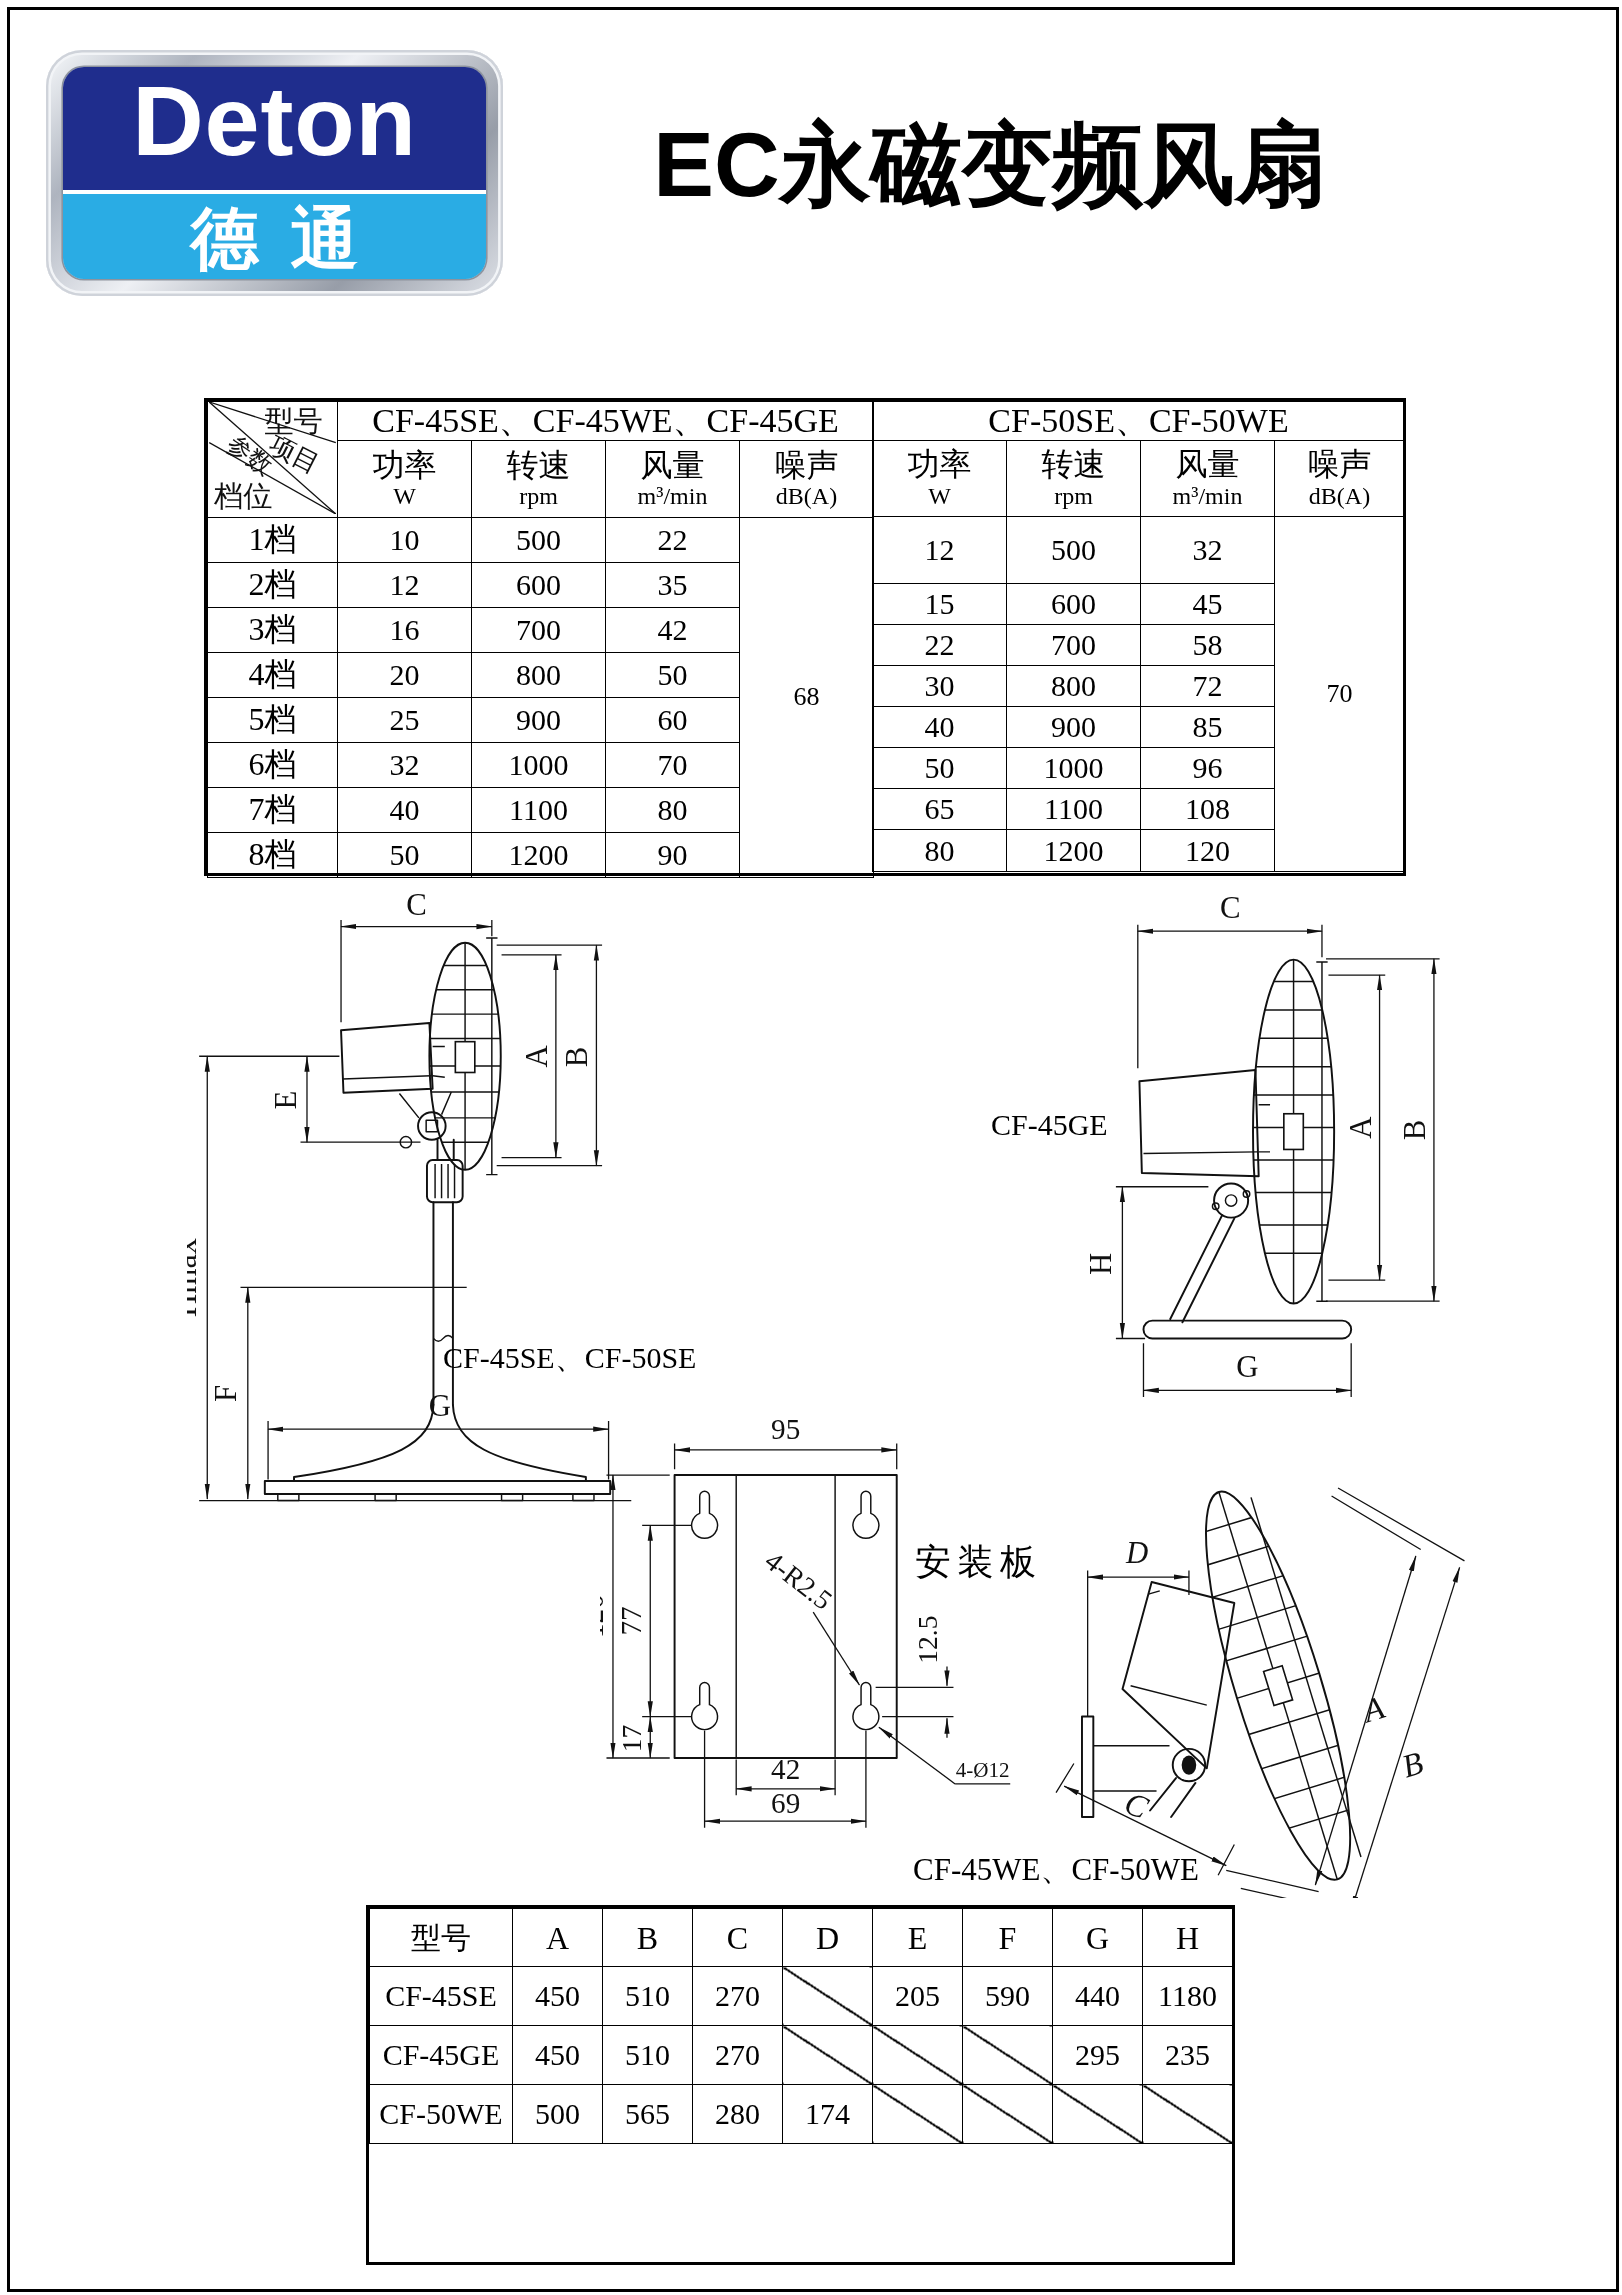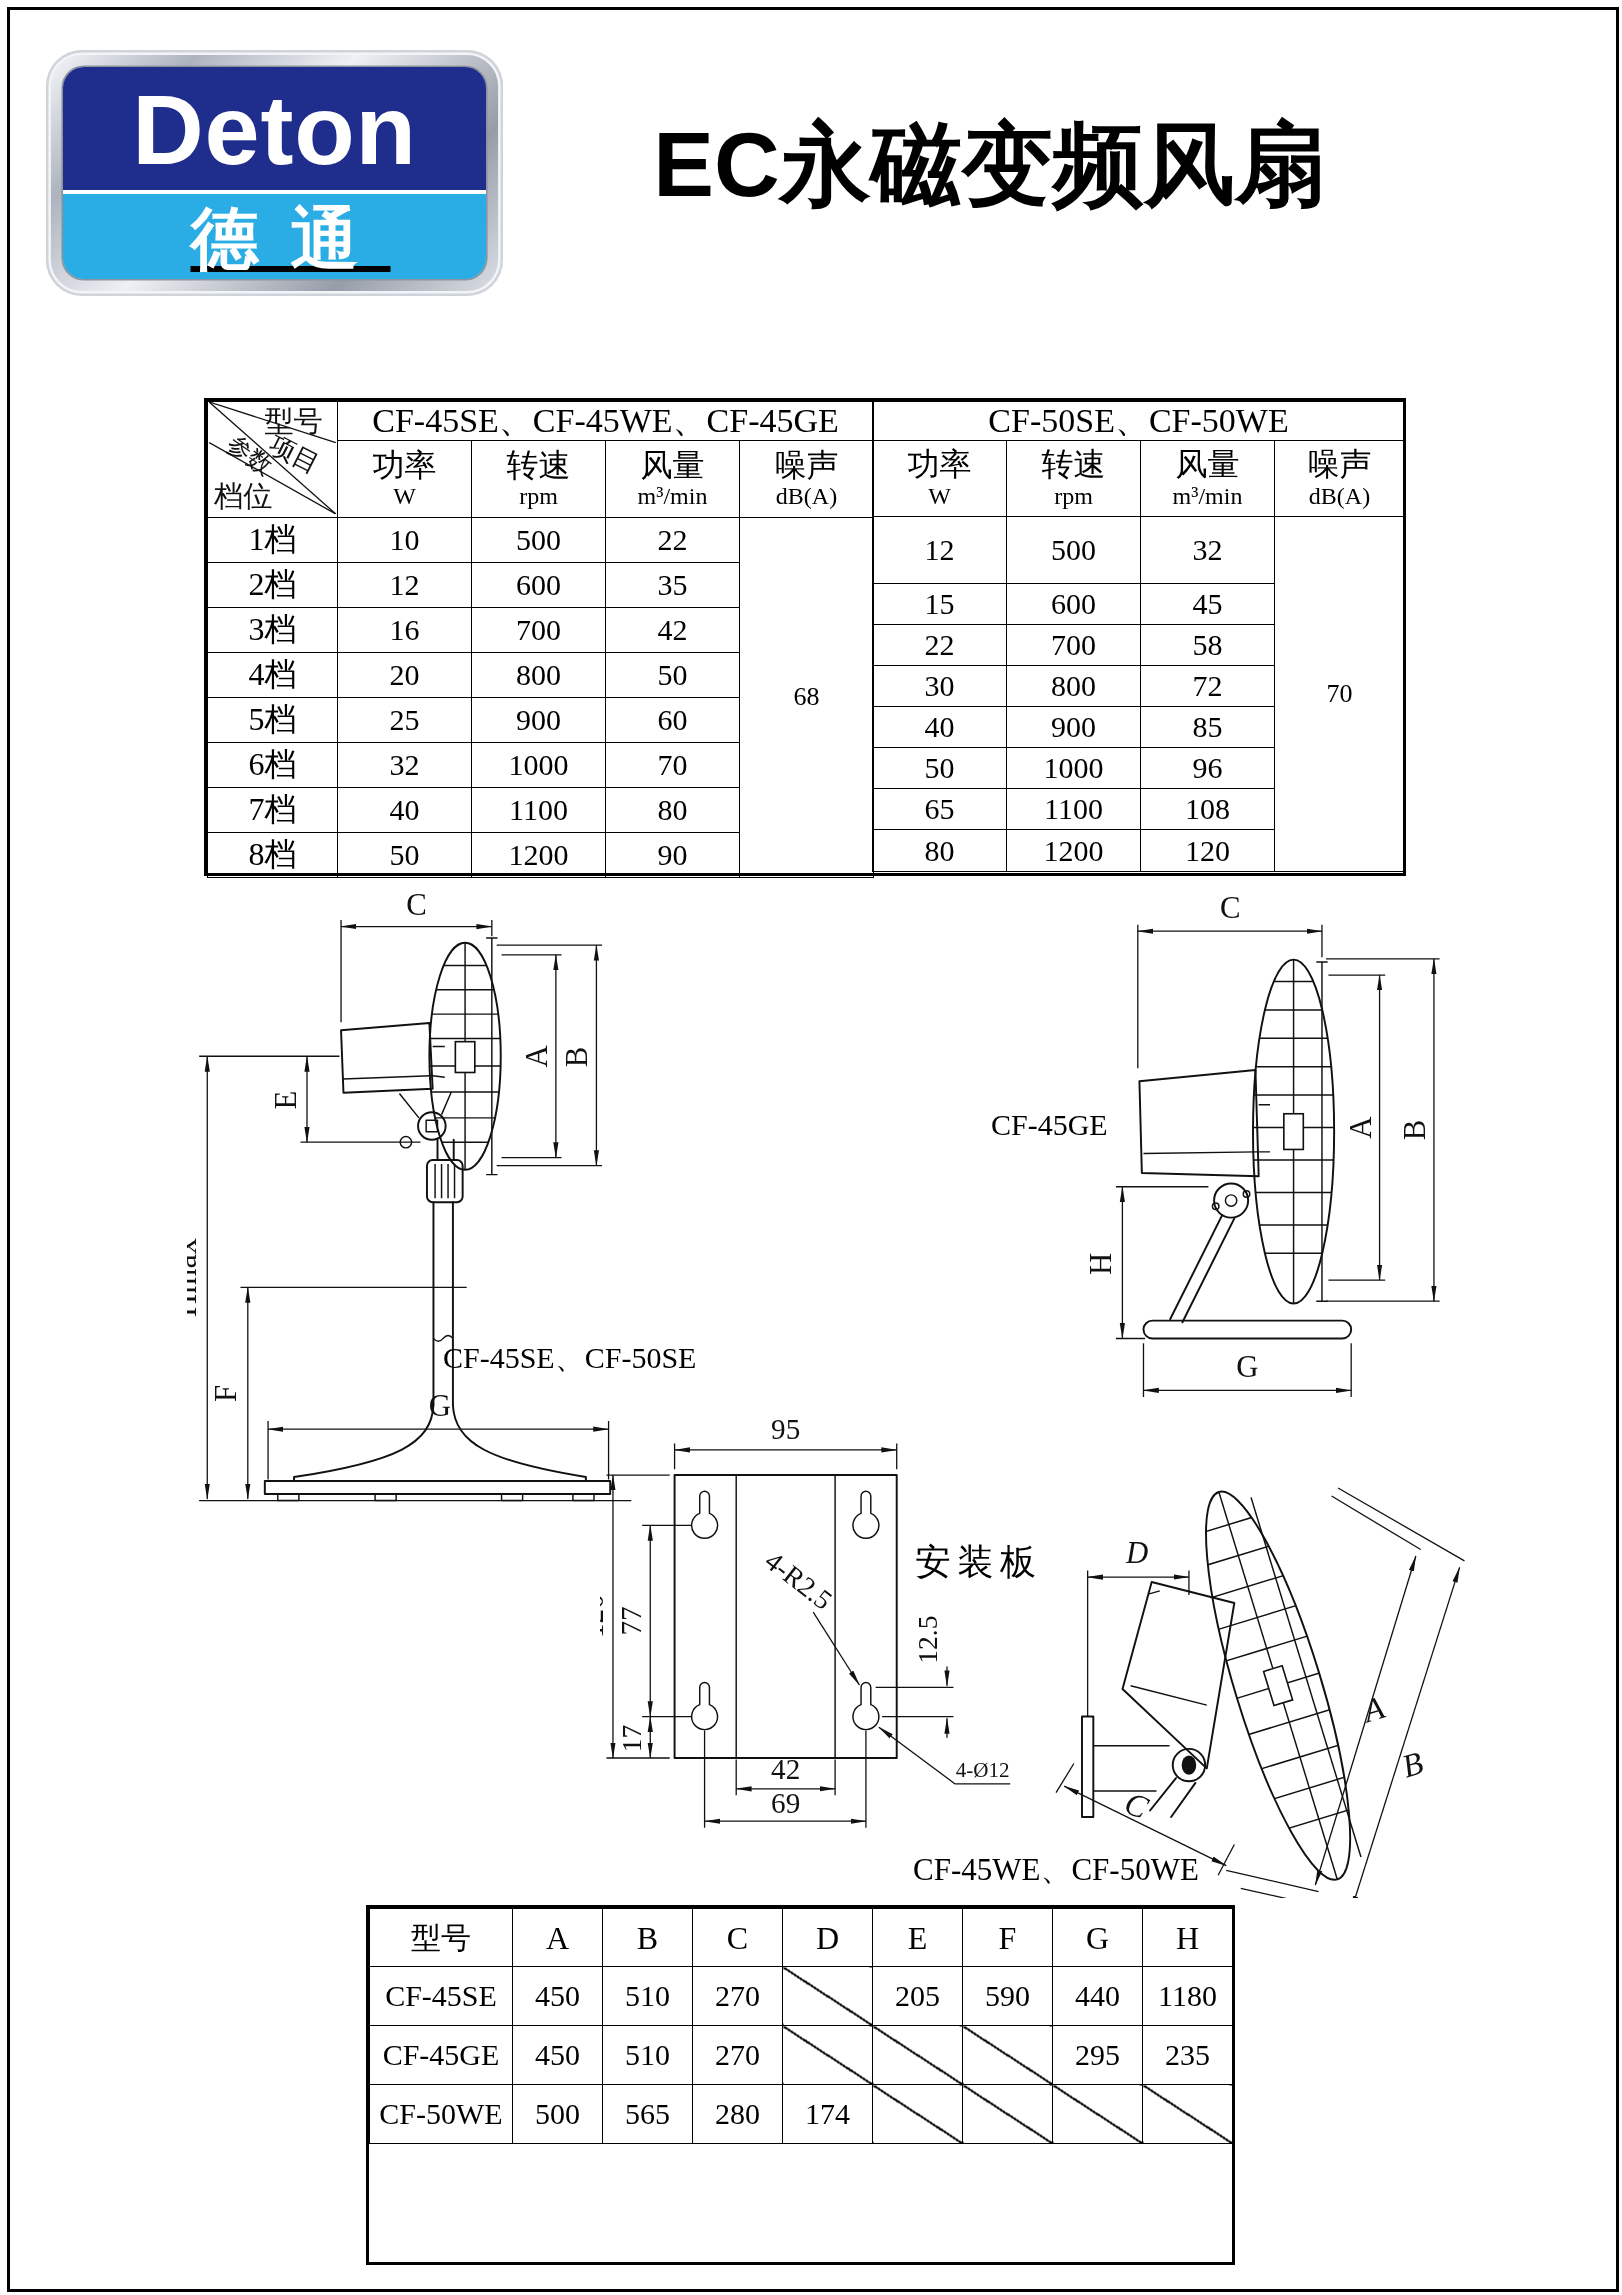--- a/index.html
+++ b/index.html
@@ -7,24 +7,24 @@
   .abs{position:absolute;}
   #page-frame{position:absolute;left:6.5px;top:6.5px;width:1606px;height:2279px;border:3.2px solid #000;}
 
   
   .logo{left:46px;top:50px;width:457px;height:246px;border-radius:36px;
         background:linear-gradient(135deg,#f8fafc 0%,#aeb4bf 22%,#eef0f4 45%,#979da8 75%,#dfe2e8 100%);
         box-shadow:inset 0 0 0 2.4px #cfd3da, inset 0 0 0 4.9px #f2f4f7;
         display:flex;align-items:center;justify-content:center;}
   .logo-panel{width:423px;height:212px;border-radius:21px;overflow:hidden;display:flex;flex-direction:column;
         box-shadow:0 0 0 1.6px #8d939e;}
-  .logo-top{flex:0 0 123px;background:#1f2d8d;display:flex;align-items:flex-end;justify-content:center;}
+  .logo-top{flex:0 0 123px;background:#1f2d8d;display:flex;align-items:flex-start;justify-content:center;}
   .logo-top span{font-family:"Liberation Sans",sans-serif;font-weight:bold;font-size:99px;color:#fff;letter-spacing:0.8px;transform:translateY(-3.2px);}
   .logo-div{flex:0 0 4px;background:#fff;}
-  .logo-bot{flex:1;background:#2aace4;display:flex;align-items:flex-end;justify-content:center;text-decoration:underline;}
+  .logo-bot{flex:1;background:#2aace4;display:flex;align-items:flex-end;justify-content:center;}
   .logo-bot span{font-family:"Liberation Sans",sans-serif;font-weight:bold;font-size:68px;color:#fff;letter-spacing:32px;padding-left:32px;}
 
   
   .doc-title{left:600px;top:115px;width:779px;text-align:center;font-family:"Liberation Sans",sans-serif;
              font-weight:bold;font-size:91px;line-height:1.1;white-space:nowrap;}
   .sec-heading{left:621px;top:320px;width:308px;text-align:center;font-size:37px;letter-spacing:8px;white-space:nowrap;}
   .shape-heading{left:686px;top:1228px;width:341px;text-align:center;font-size:42px;letter-spacing:2.4px;white-space:nowrap;}
 
   
   .perf-wrap{left:204px;top:398px;width:1196px;height:472px;border:3.2px solid #000;}

